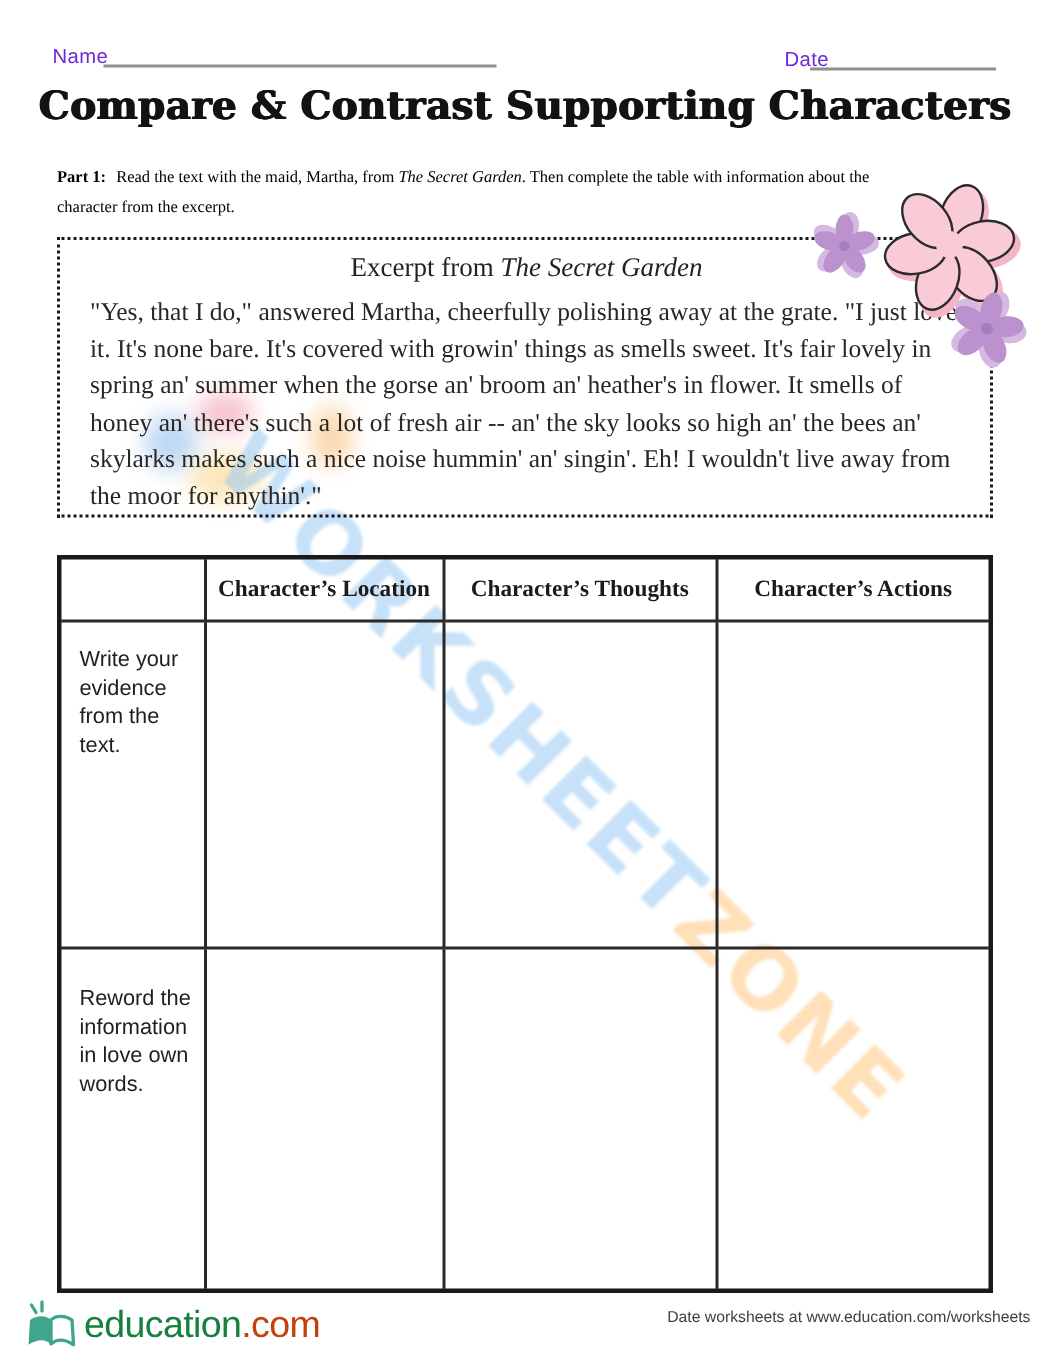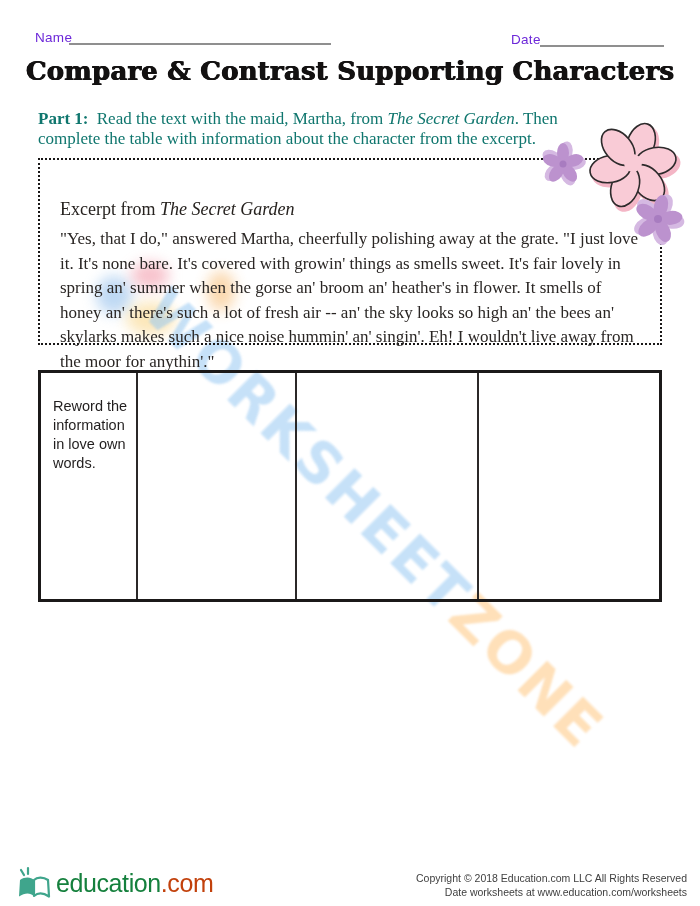--- a/index.html
+++ b/index.html
@@ -24,45 +24,45 @@
     font-weight:bold; font-size:57px; letter-spacing:3px;
     white-space:nowrap; filter:blur(1px);
   }
   .wm-blue   { color:rgba(152,200,243,.55); }
   .wm-orange { color:rgba(255,199,128,.55); }
   
   .topline { position:absolute; top:28px; left:35px; right:36px; height:20px; z-index:2; }
   .field-label { font-size:13.5px; color:#6d28d9; letter-spacing:.3px; }
   .name-label { position:absolute; left:0; top:2px; }
   .name-line  { position:absolute; left:34px; top:15px; width:262px; border-top:2px solid #8f8f8f; }
-  .date-label { position:absolute; left:476px; top:4px; }
+  .date-label { position:absolute; left:488px; top:4px; }
   .date-line  { position:absolute; left:505px; top:17px; width:124px; border-top:2px solid #8f8f8f; }
   
   .page-title {
     position:absolute; top:56px; left:0; width:100%; text-align:center; z-index:2;
     font-family:"DejaVu Serif", serif; font-weight:900; font-size:26px;
     color:#131111; letter-spacing:.2px;
     text-shadow:.6px 0 0 #131111, -.4px 0 0 #131111;
   }
   
   .instructions {
     position:absolute; top:109px; left:38px; width:548px; z-index:2;
-    font-family:"Liberation Serif", serif; font-size:17px; line-height:19.5px; color:#0f766e;
+    font-family:"Liberation Serif", serif; font-size:11px; line-height:19.5px; color:#000000;
   }
   .part-label { font-weight:bold; margin-right:4px; }
   .ital { font-style:italic; }
   
   .excerpt-box {
     position:absolute; top:158px; left:38px; width:624px; height:187px; z-index:2;
     border:2.5px dotted #191717; background:transparent;
     padding:8px 18px 0 20px;
   }
   .excerpt-heading {
-    font-family:"Liberation Serif", serif;
-    font-size:18px; color:#26221f; margin-bottom:7px;margin-top:31px;
+    text-align:center; font-family:"Liberation Serif", serif;
+    font-size:18px; color:#26221f; margin-bottom:7px;
   }
   .excerpt-body {
     font-family:"Liberation Serif", serif; font-size:17px; line-height:24.5px; color:#2a2624;
   }
   
   .flower { position:absolute; z-index:5; }
   .flower-purple-1 { left:538px; top:139px; }
   .flower-pink     { left:584px; top:116px; }
   .flower-purple-2 { left:630px; top:191px; }
   
@@ -178,20 +178,32 @@
 </svg>
 
 <table class="grid">
   <colgroup>
     <col style="width:97px">
       <col style="width:159px">
       <col style="width:182px">
       <col style="width:183px">
   </colgroup>
   <tbody>
+      <tr class="head-row">
+    <td class="row-label-cell"></td>
+    <th>Character’s Location</th>
+    <th>Character’s Thoughts</th>
+    <th>Character’s Actions</th>
+  </tr>
+  <tr class="body-row-1">
+    <td class="row-label-cell">Write your evidence from the text.</td>
+    <td class="input-cell"></td>
+    <td class="input-cell"></td>
+    <td class="input-cell"></td>
+  </tr>
   <tr class="body-row-2">
     <td class="row-label-cell">Reword the information in love own words.</td>
     <td class="input-cell"></td>
     <td class="input-cell"></td>
     <td class="input-cell"></td>
   </tr>
 </tbody>
   </table>
 
 <div class="footer-logo">
@@ -200,15 +212,14 @@
       <path d="M5 4 L8 9"></path>
       <path d="M12 2 L12 8"></path>
     </g>
     <path d="M4 14 C9 10.5, 15 11, 18 14 L18 30 C14 26.5, 9 26.5, 3 30.5 Z" fill="#3fa58c"></path>
     <path d="M32 14 C27 10.5, 21 11, 18 14 L18 30 C22 26.5, 27 26.5, 33 30.5 Z" fill="none" stroke="#3fa58c" stroke-width="2.2" stroke-linejoin="round"></path>
   </svg>
   <span class="logo-word"><span class="logo-edu">education</span><span class="logo-com">.com</span></span>
 </div>
 
 <div class="copyright">
-  <div>Copyright © 2018 Education.com LLC All Rights Reserved</div>
   <div>Date worksheets at www.education.com/worksheets</div>
 </div>
 
 </body></html>

